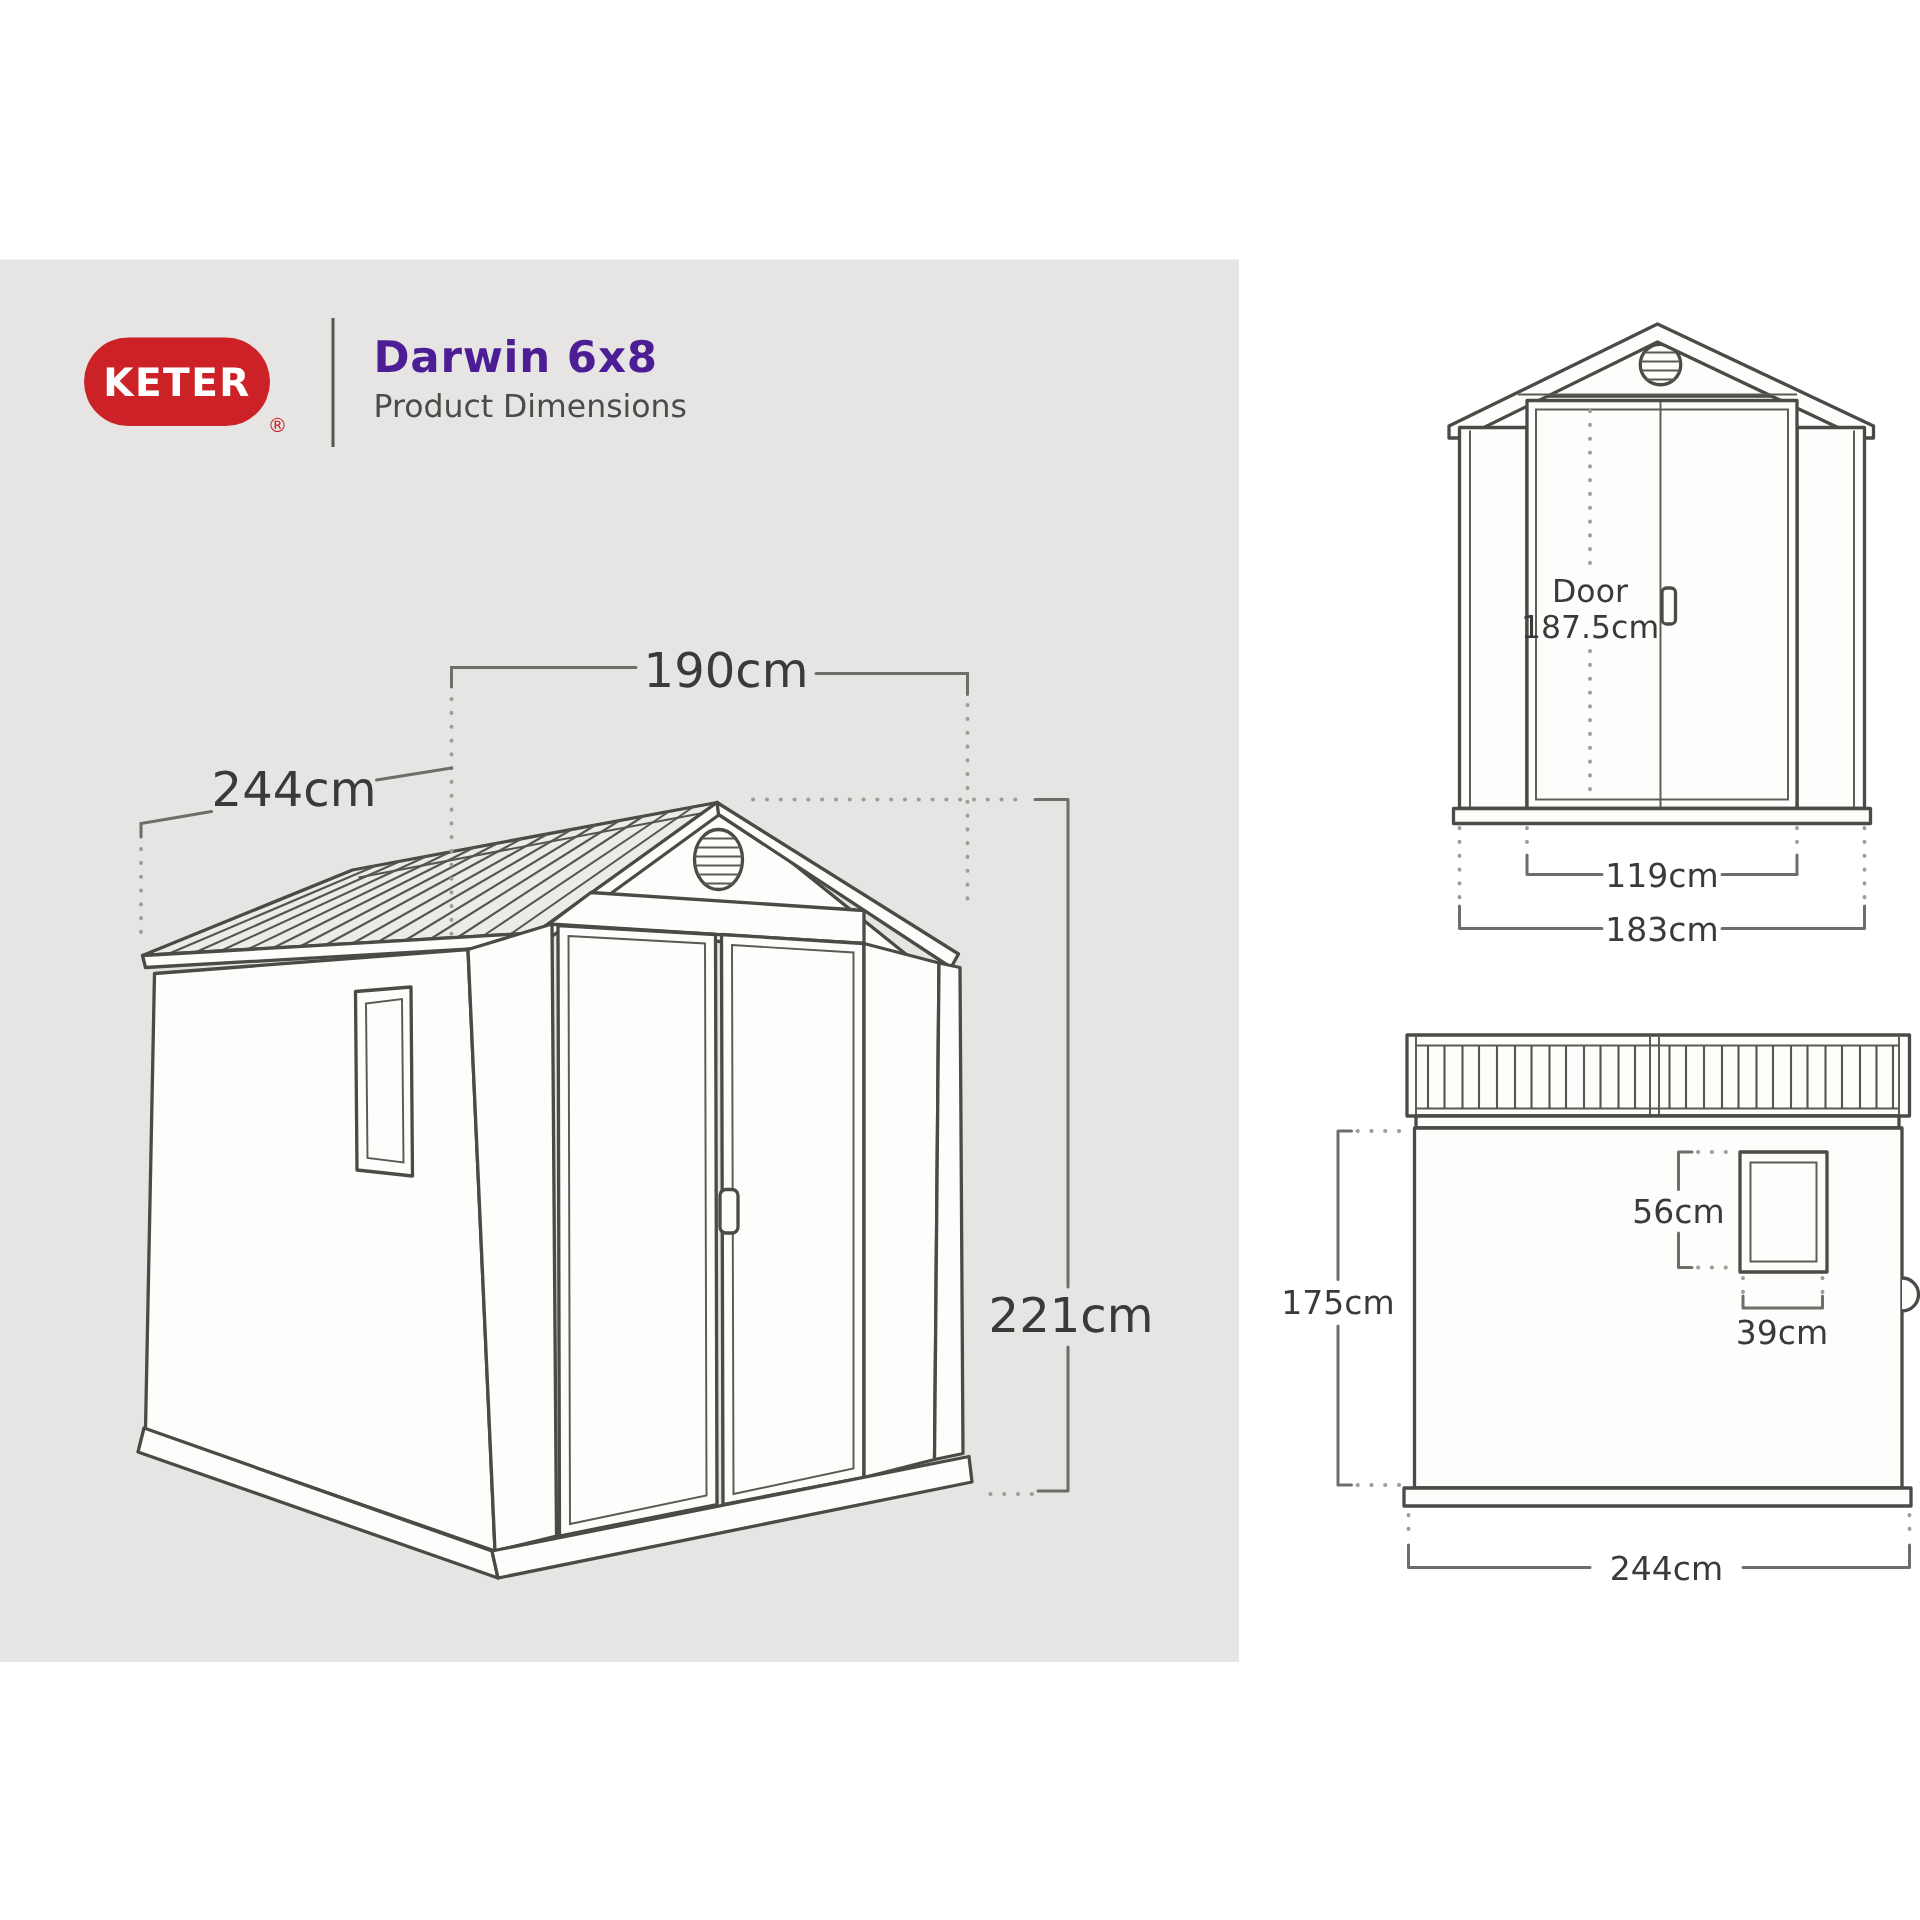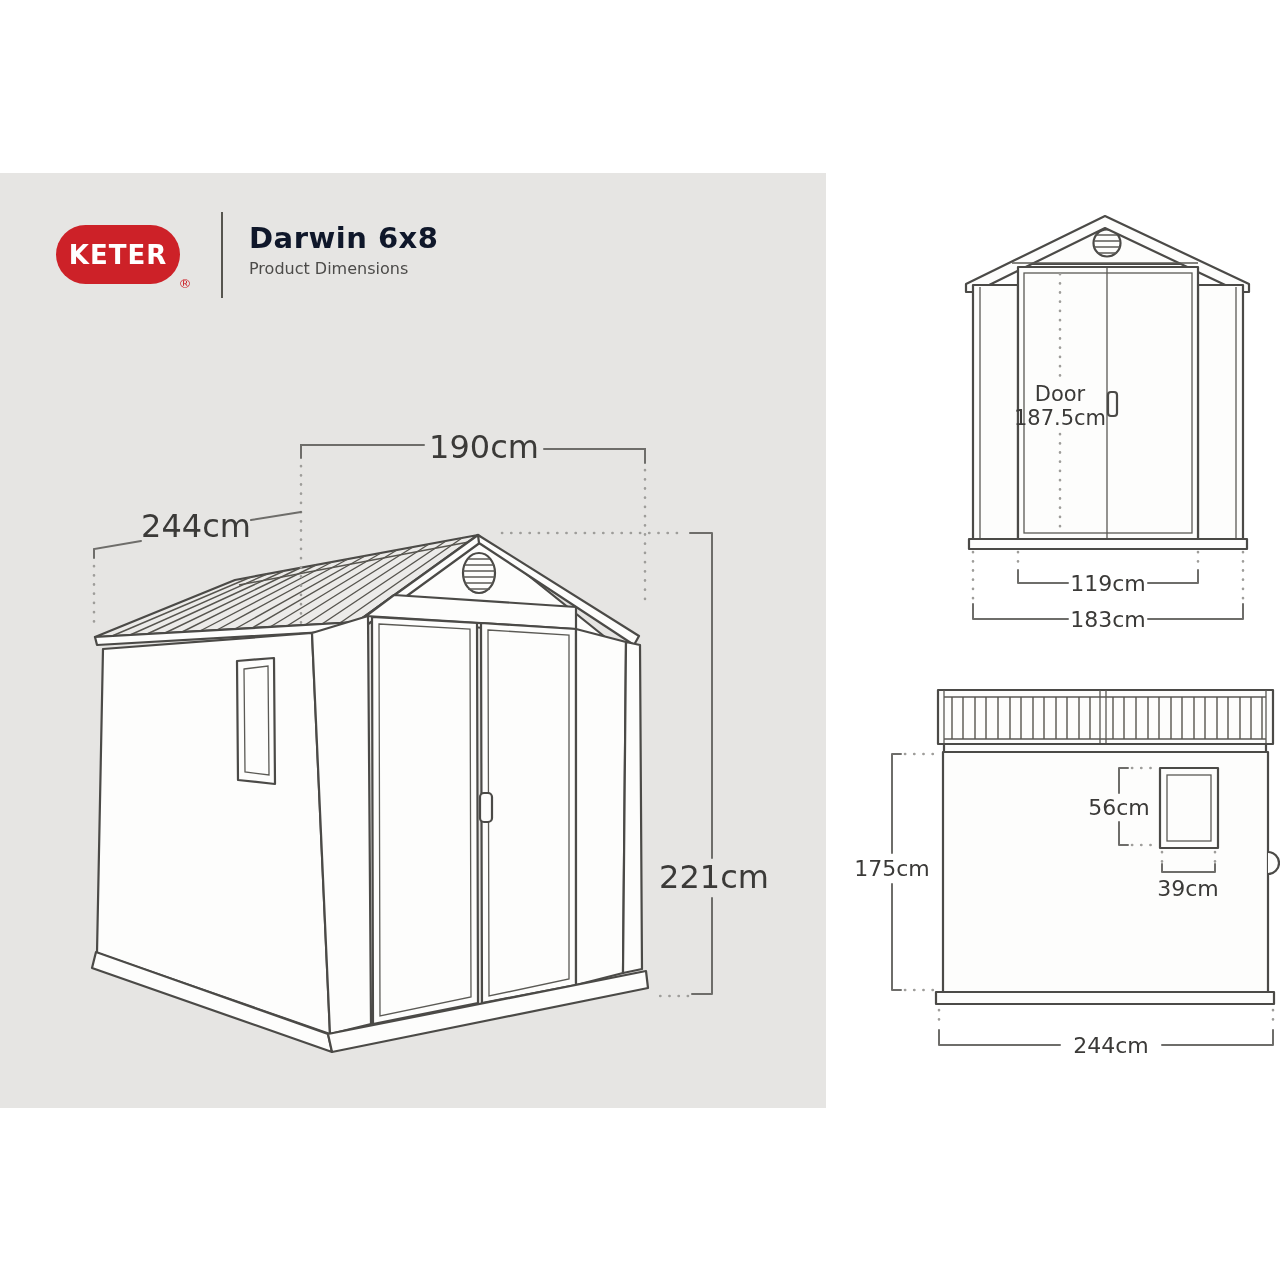--- a/index.html
+++ b/index.html
@@ -1,22 +1,22 @@
 <!DOCTYPE html>
 <html><head>
 <meta charset="utf-8">
 <style>
   html,body{margin:0;padding:0;background:#fff;}
   #stage{position:relative;width:1280px;height:1280px;background:#ffffff;overflow:hidden;
          font-family:"DejaVu Sans","Liberation Sans",sans-serif;}
   .panel{position:absolute;left:0;top:173px;width:826px;height:935px;background:#e6e5e3;}
   svg{position:absolute;left:0;top:0;}
   
-  .hdr-title{position:absolute;left:249px;top:221px;font-size:29px;font-weight:bold;color:#0f172a;letter-spacing:.5px;}
-  .hdr-sub{position:absolute;left:249px;top:259px;font-size:16px;color:#4c4b49;text-align:right;}
+  .hdr-title{position:absolute;left:249px;top:221px;font-size:29px;font-weight:bold;color:#4c1d95;letter-spacing:.5px;}
+  .hdr-sub{position:absolute;left:249px;top:259px;font-size:21px;color:#4c4b49;text-align:right;}
   .hdr-divider{position:absolute;left:221px;top:212px;width:2px;height:86px;background:#56554f;}
   .logo-svg{position:absolute;left:55px;top:222px;}
   
   .ol{fill:#fdfdfc;stroke:#4b4a47;stroke-width:2.2;stroke-linejoin:round;}
   .thin{fill:none;stroke:#5b5a55;stroke-width:1.3;}
   .slope{fill:#ecebe9;stroke:#4b4a47;stroke-width:2.2;stroke-linejoin:round;}
   .stripes{stroke:#57554f;stroke-width:1.4;}
   .dim{stroke:#6e6d6a;stroke-width:2;fill:none;stroke-linecap:round;}
   .dots{stroke:#9e9d9a;stroke-width:2.6;stroke-dasharray:0.2 9;stroke-linecap:round;fill:none;}
   text.dt{fill:#3b3a38;font-family:"DejaVu Sans","Liberation Sans",sans-serif;text-anchor:middle;}

